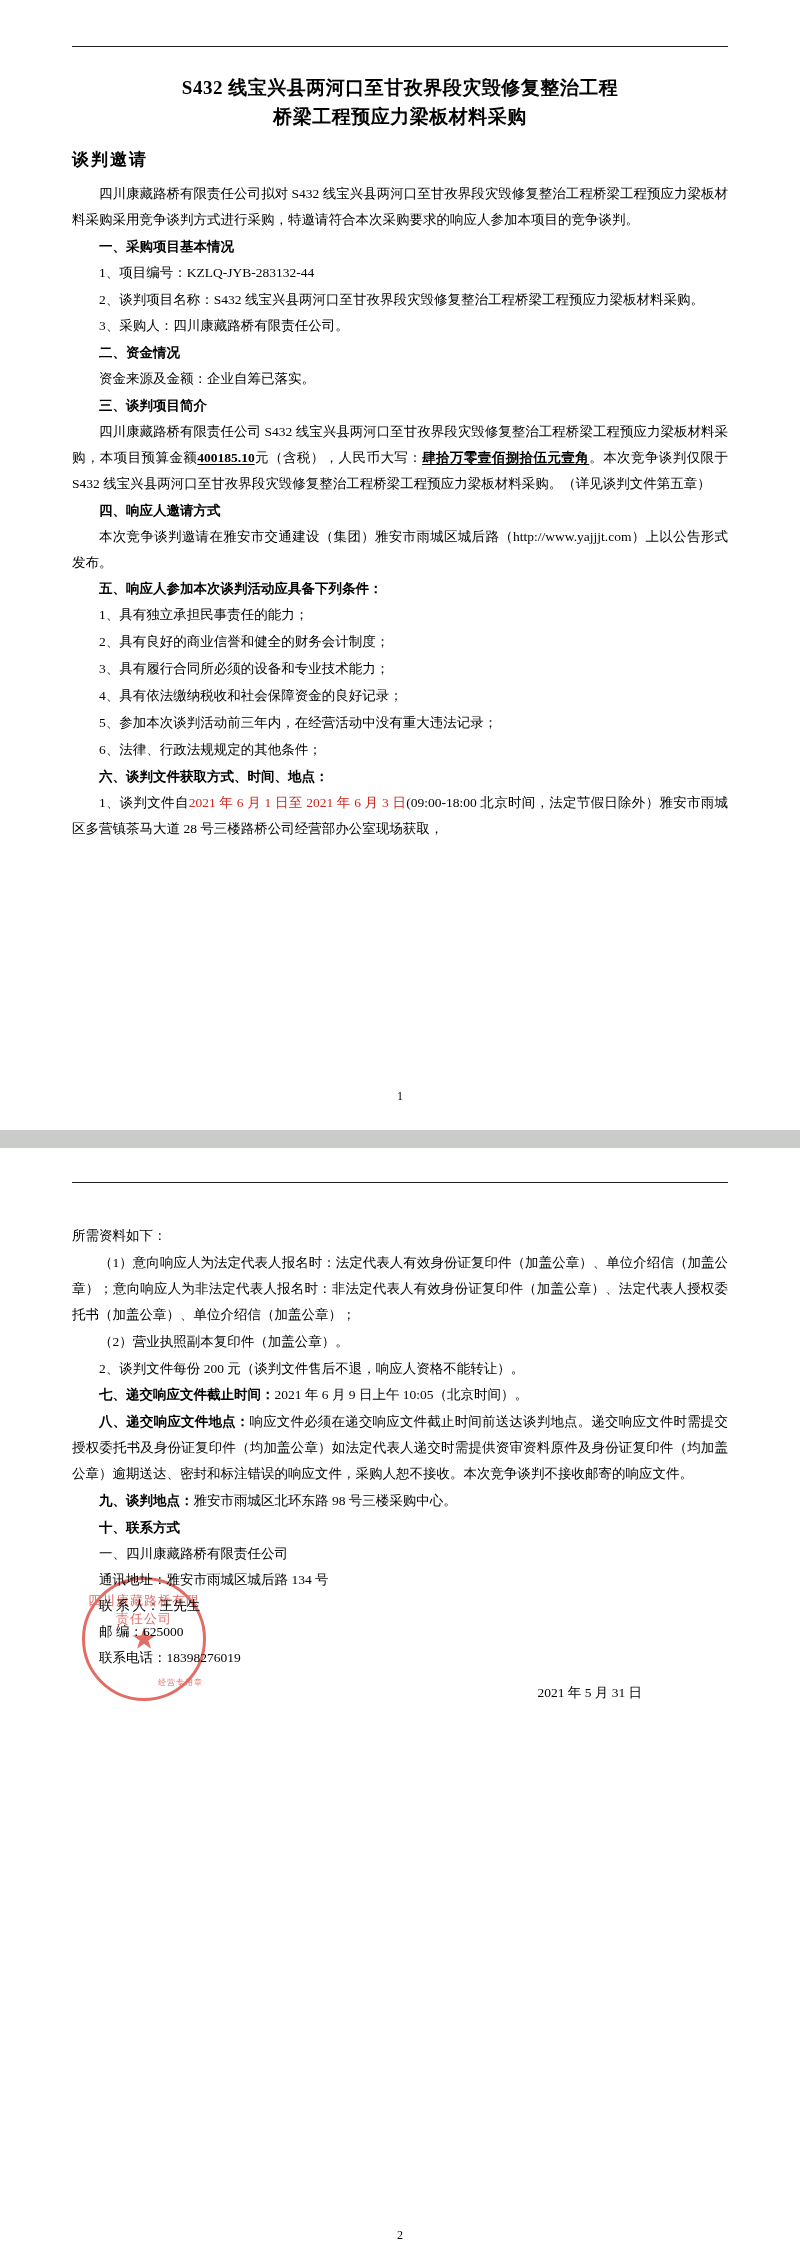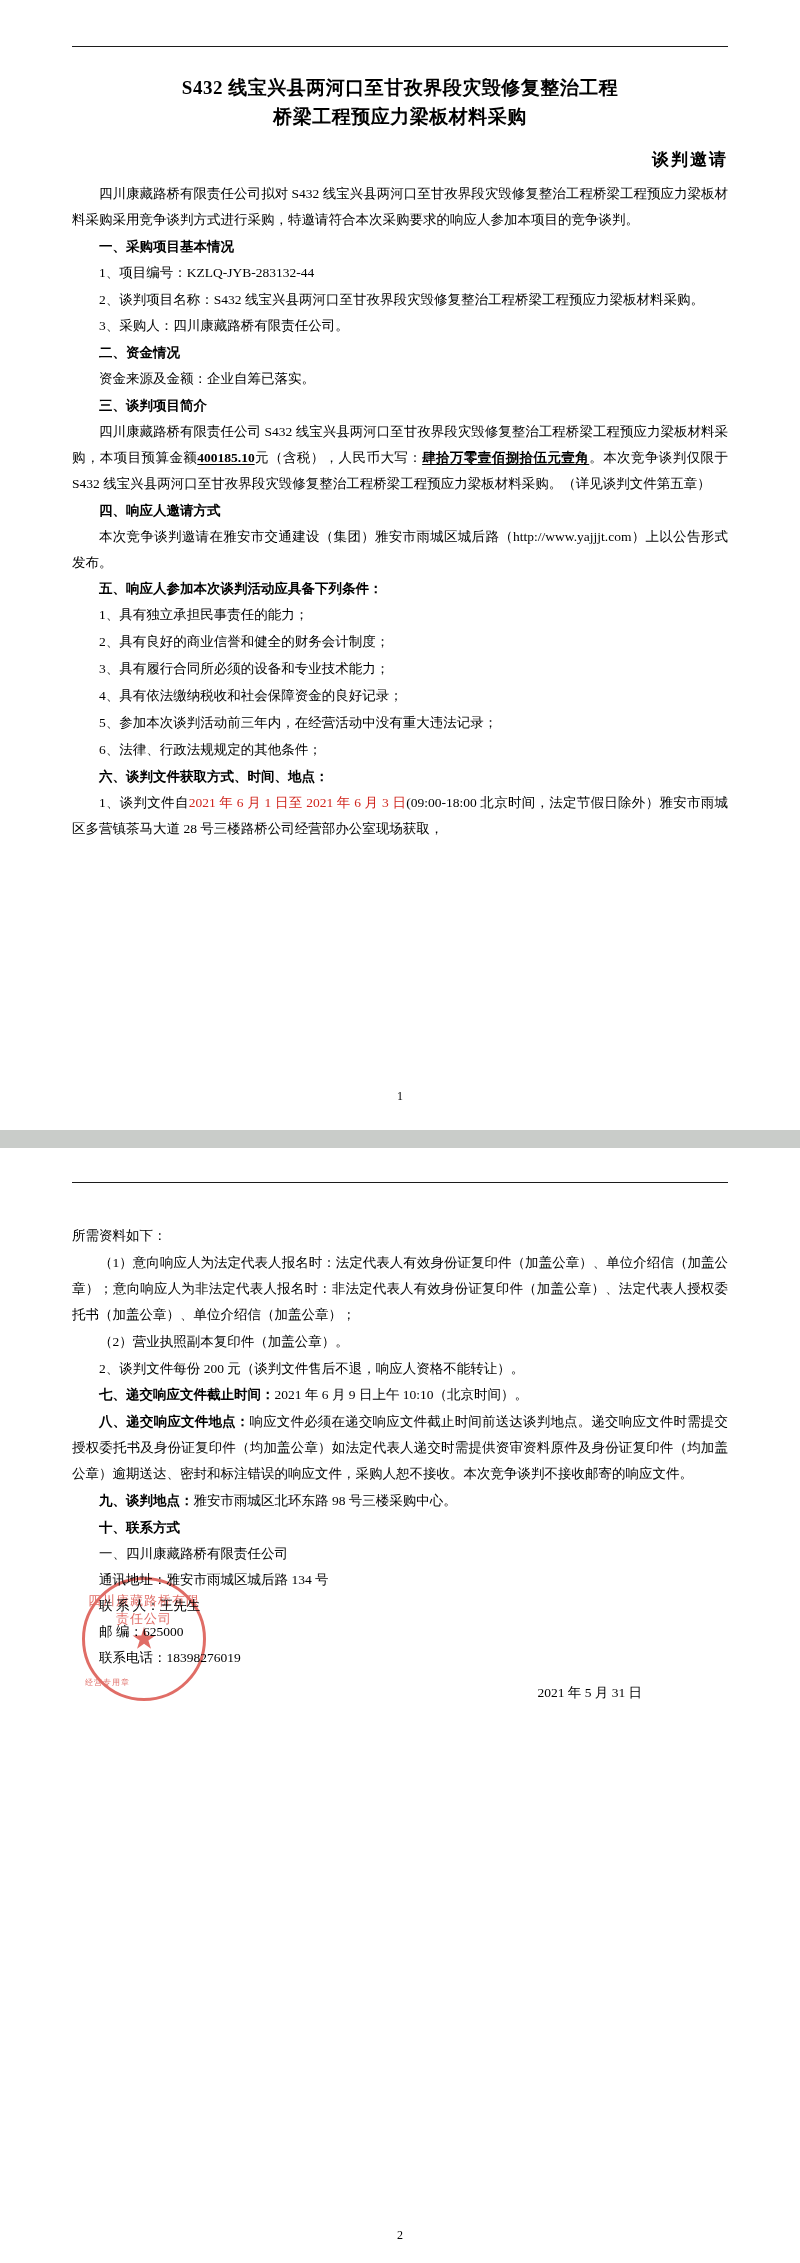--- a/index.html
+++ b/index.html
@@ -51,21 +51,21 @@
     font-weight: bold;
     text-align: center;
     line-height: 1.55;
     margin: 14px 0 4px 0;
     letter-spacing: 0.5px;
     color: #000;
   }
   h2.doc-subtitle {
     font-size: 17px;
     font-weight: bold;
-    text-align: right;
+    text-align: left;
     margin: 16px 0 10px 0;
     letter-spacing: 2px;
     color: #000;
   }
   p.para {
     font-size: 13.5px;
     line-height: 1.92;
     margin: 0 0 1px 0;
     text-align: justify;
     text-indent: 2em;
@@ -150,21 +150,21 @@
     top: 12px;
     text-align: center;
     font-size: 13px;
     color: #d5352c;
     letter-spacing: 1px;
   }
   .seal .seal-bottom {
     position: absolute;
     left: 0; right: 0;
     bottom: 10px;
-    text-align: left;
+    text-align: right;
     font-size: 8px;
     color: #d5352c;
     letter-spacing: 1px;
   }
   
   .watermark {
     position: absolute;
     left: 72px;
     right: 72px;
     top: 470px;
@@ -231,21 +231,21 @@
 
   <div class="page page2">
     <div class="rule2"></div>
     <div class="inner">
 
       <p class="para noindent">所需资料如下：</p>
       <p class="para">（1）意向响应人为法定代表人报名时：法定代表人有效身份证复印件（加盖公章）、单位介绍信（加盖公章）；意向响应人为非法定代表人报名时：非法定代表人有效身份证复印件（加盖公章）、法定代表人授权委托书（加盖公章）、单位介绍信（加盖公章）；</p>
       <p class="para">（2）营业执照副本复印件（加盖公章）。</p>
       <p class="para">2、谈判文件每份 200 元（谈判文件售后不退，响应人资格不能转让）。</p>
 
-      <p class="para"><span class="b">七、递交响应文件截止时间：</span><span>2021 年 6 月 9 日上午 10:10（北京时间）。</span></p>
+      <p class="para"><span class="b">七、递交响应文件截止时间：</span><span>2021 年 6 月 9 日上午 10:05（北京时间）。</span></p>
 
       <p class="para"><span class="b">八、递交响应文件地点：</span><span>响应文件必须在递交响应文件截止时间前送达谈判地点。递交响应文件时需提交授权委托书及身份证复印件（均加盖公章）如法定代表人递交时需提供资审资料原件及身份证复印件（均加盖公章）逾期送达、密封和标注错误的响应文件，采购人恕不接收。本次竞争谈判不接收邮寄的响应文件。</span></p>
 
       <p class="para"><span class="b">九、谈判地点：</span><span>雅安市雨城区北环东路 98 号三楼采购中心。</span></p>
 
       <p class="head">十、联系方式</p>
 
       <div style="position:relative;">
         <div class="seal">
           <div class="seal-top">四川康藏路桥有限责任公司</div>

